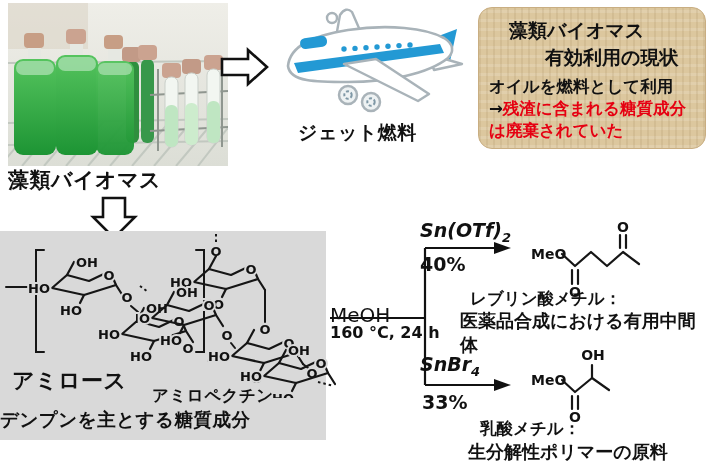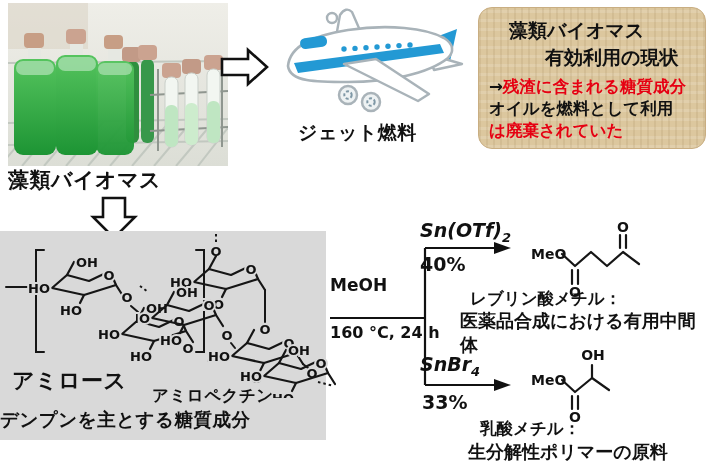--- a/index.html
+++ b/index.html
@@ -17,21 +17,21 @@
     padding:9px 10px 0 10px}
   .info-title{font-size:19px;font-weight:800;line-height:27px}
   .info-title .l1{margin-left:20px}
   .info-title .l2{margin-left:56px}
   .info-body{margin-top:5px;font-size:16.5px;font-weight:800;line-height:22px}
   .red{color:#e60012}
   .starch-box{left:0;top:231px;width:326px;height:209px;background:#d9d9d9}
   .lbl-amylose{left:12px;top:366px;width:140px;font-size:22px}
   .lbl-amylopectin{left:152px;top:385px;width:175px;font-size:16.5px}
   .lbl-starch{left:0;top:407px;width:326px;font-size:18.5px}
-  .rg-solvent{left:330px;top:275px;font-size:17px;font-weight:700}
+  .rg-solvent{left:330px;top:303px;font-size:20px;font-weight:400}
   .rg-cond{left:330px;top:323px;font-size:16px;font-weight:700}
   .cat{font-size:19px;font-weight:800;font-style:italic}
   .cat sub{font-size:13px}
   .yield{font-size:19px;font-weight:800}
   .cat-top{left:420px;top:219px;width:96px}
   .yield-top{left:420px;top:253px;width:96px}
   .cat-bottom{left:420px;top:353px;width:92px}
   .yield-bottom{left:422px;top:391px;width:92px}
   .prod-name{font-size:16.5px;font-weight:700}
   .prod-desc{font-size:18px;font-weight:800}
@@ -169,22 +169,22 @@
     </g>
   </svg>
   <div class="abs ctr jp caption-jet">ジェット燃料</div>
 
   <div class="abs info-box">
     <div class="info-title">
       <div class="l1">藻類バイオマス</div>
       <div class="l2">有効利用の現状</div>
     </div>
     <div class="info-body">
+      <div>オイルを燃料として利用</div>
       <div><span>→</span><span class="red">残渣に含まれる糖質成分</span></div>
-      <div>オイルを燃料として利用</div>
       <div class="red">は廃棄されていた</div>
     </div>
   </div>
 
   <svg class="abs" style="left:90px;top:196px" width="48" height="44" viewBox="0 0 48 44">
     <polygon points="13,2 35,2 35,21 45,21 24,42 3,21 13,21" fill="#fff" stroke="#111" stroke-width="2.6"></polygon>
   </svg>
 
   <div class="abs starch-box"></div>
 

